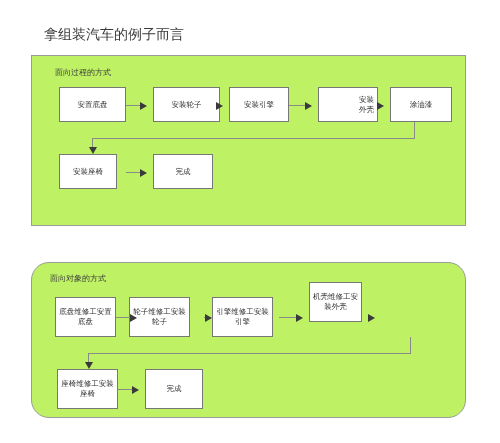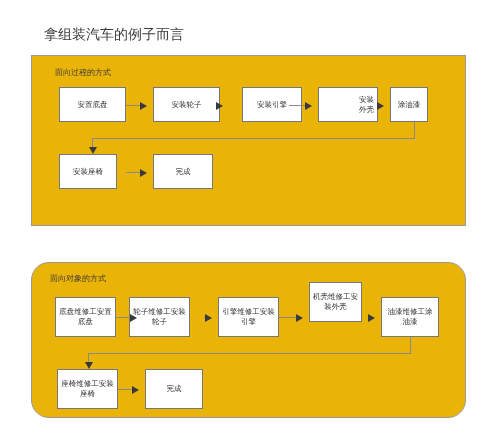--- a/index.html
+++ b/index.html
@@ -22,21 +22,21 @@
     top: 28px;
     font-size: 14px;
     line-height: 12px;
     color: #3a3a3a;
     white-space: nowrap;
   }
 
   .panel {
     position: absolute;
     border: 1px solid #9a9a9a;
-    background: #eab308;
+    background: #bef264;
     box-sizing: border-box;
   }
   #panel-procedural {
     left: 31px;
     top: 55px;
     width: 435px;
     height: 171px;
   }
   #panel-oop {
     left: 31px;
@@ -121,23 +121,23 @@
 </head>
 <body>
 
 <div class="page-title">拿组装汽车的例子而言</div>
 
 <div class="panel" id="panel-procedural">
   <div class="panel-label">面向过程的方式</div>
 
   <div class="node" style="left:27px; top:31px; width:67px; height:35px;">安置底盘</div>
   <div class="node" style="left:121px; top:31px; width:67px; height:35px;">安装轮子</div>
-  <div class="node" style="left:197px; top:31px; width:60px; height:35px;margin-left:13px;">安装引擎</div>
+  <div class="node" style="left:197px; top:31px; width:60px; height:35px;">安装引擎</div>
   <div class="node" style="left:286px; top:31px; width:60px; height:35px;padding-left:40px;">安装外壳</div>
-  <div class="node" style="left:358px; top:31px; width:38px; height:35px;">涂油漆</div>
+  <div class="node" style="left:358px; top:31px; width:62px; height:35px;">涂油漆</div>
 
   <div class="conn-h" style="left:94px; top:49px; width:20px;"></div>
   <div class="conn-h" style="left:188px; top:49px; width:2px;"></div>
   <div class="conn-h" style="left:257px; top:49px; width:22px;"></div>
   <div class="conn-h" style="left:346px; top:49px; width:5px;"></div>
 
   <div class="conn-v" style="left:382px; top:66px; height:16px;"></div>
   <div class="conn-wrap-h" style="left:60px; top:82px; width:323px;"></div>
   <div class="conn-v-arrow" style="left:60px; top:82px; height:9px;"></div>
 
@@ -145,23 +145,22 @@
   <div class="node" style="left:121px; top:98px; width:60px; height:35px;">完成</div>
 
   <div class="conn-h" style="left:94px; top:116px; width:20px;"></div>
 </div>
 
 <div class="panel" id="panel-oop">
   <div class="panel-label">面向对象的方式</div>
 
   <div class="node" style="left:23px; top:34px; width:61px; height:40px;">底盘维修工安置底盘</div>
   <div class="node" style="left:97px; top:34px; width:61px; height:40px;">轮子维修工安装轮子</div>
-  <div class="node" style="left:186px; top:34px; width:61px; height:40px;">引擎维修工安装引擎</div>
+  <div class="node" style="left:180px; top:34px; width:61px; height:40px;">引擎维修工安装引擎</div>
   <div class="node" style="left:277px; top:19px; width:53px; height:40px;">机壳维修工安装外壳</div>
-  <div class="node" style="left:349px; top:34px; width:58px; height:40px;">油漆维修工涂油漆</div>
 
   <div class="conn-h" style="left:84px; top:54px; width:20px;"></div>
   <div class="conn-h" style="left:172px; top:54px; width:7px;"></div>
   <div class="conn-h" style="left:247px; top:54px; width:23px;"></div>
   <div class="conn-h" style="left:338px; top:54px; width:4px;"></div>
 
   <div class="conn-v" style="left:378px; top:74px; height:16px;"></div>
   <div class="conn-wrap-h" style="left:56px; top:90px; width:323px;"></div>
   <div class="conn-v-arrow" style="left:56px; top:90px; height:9px;"></div>
 

